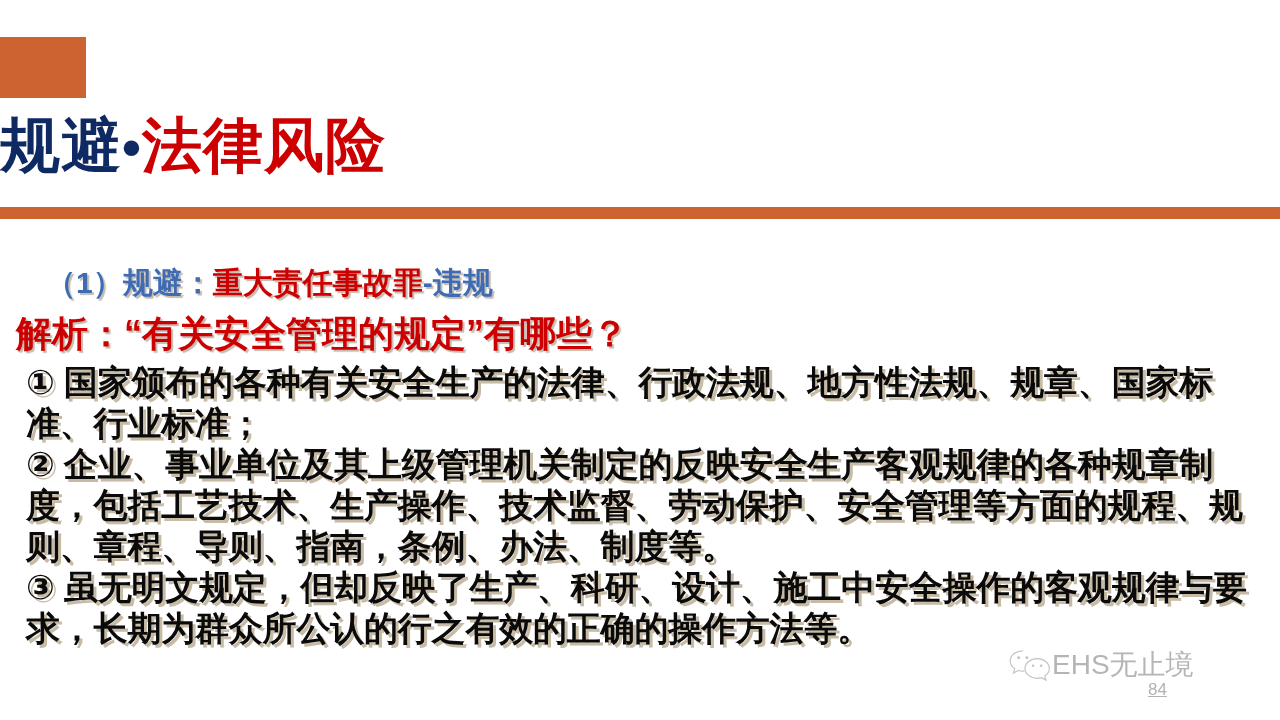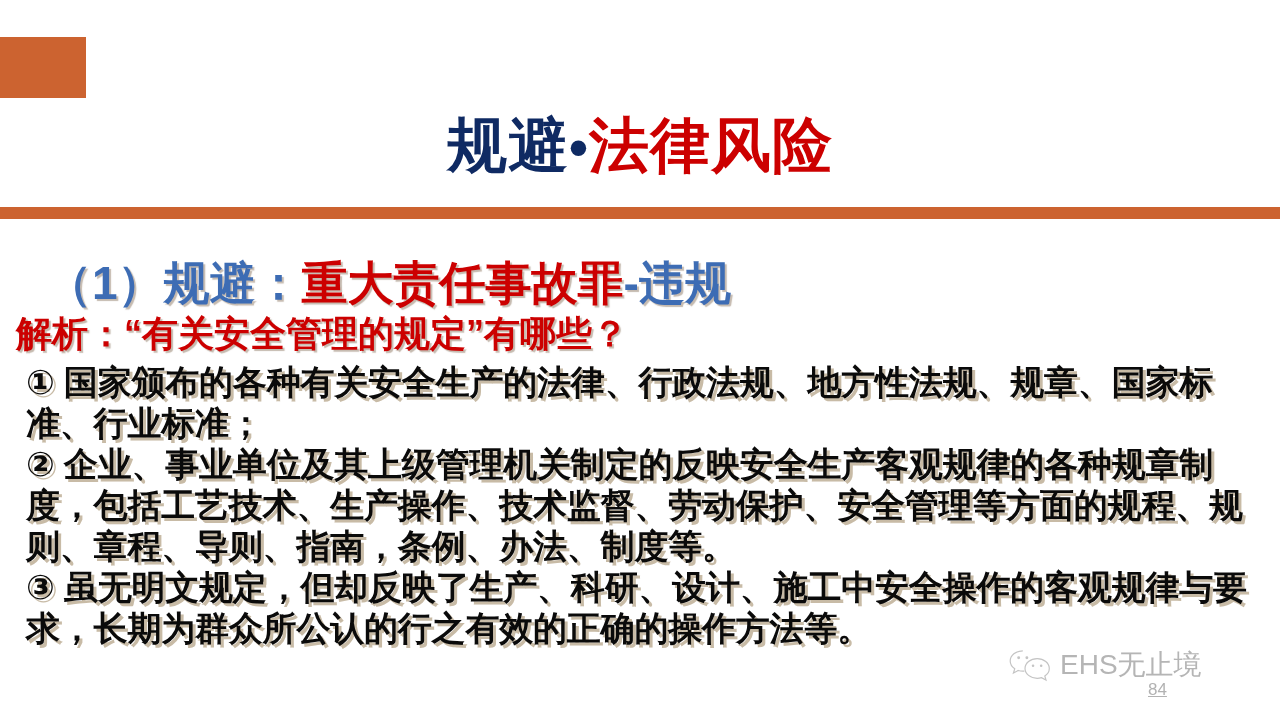--- a/index.html
+++ b/index.html
@@ -38,21 +38,21 @@
     letter-spacing: 0px;
     white-space: nowrap;
   }
 
   
   .main-title {
     position: absolute;
     left: 0;
     top: 107px;
     width: 1280px;
-    text-align: center;
+    text-align: left;
     font-size: 60px;
     line-height: 78px;
     font-weight: bold;
     white-space: nowrap;
     letter-spacing: 1px;
   }
   .t-blue { color: #0f2a63; }
   .t-red  { color: #cc0000; }
   .t-dot  { color: #0f2a63; font-size: 54px; }
 
@@ -70,21 +70,21 @@
   .content {
     position: absolute;
     left: 0;
     top: 258px;
     width: 1280px;
   }
 
   .line-heading {
     margin: 0 0 2px 0;
     padding-left: 46px;
-    font-size: 46px;
+    font-size: 30px;
     line-height: 50px;
     font-weight: bold;
     white-space: nowrap;
     text-shadow: 2px 2px 1px rgba(150,130,110,0.55);
   }
   .h-blue { color: #3d6cb4; }
   .h-red  { color: #cc0000; }
 
   .line-sub {
     margin: 0 0 4px 0;
@@ -108,21 +108,20 @@
     letter-spacing: -0.2px;
   }
 
   
   .watermark {
     position: absolute;
     left: 1008px;
     top: 648px;
     display: flex;
     align-items: center;
-    gap: 8px;
     color: #b9b9b9;
   }
   .wm-icon { width: 44px; height: 34px; display: block; }
   .wm-text {
     font-size: 28px;
     line-height: 32px;
     color: #b5b5b5;
     font-weight: 400;
     white-space: nowrap;
   }

